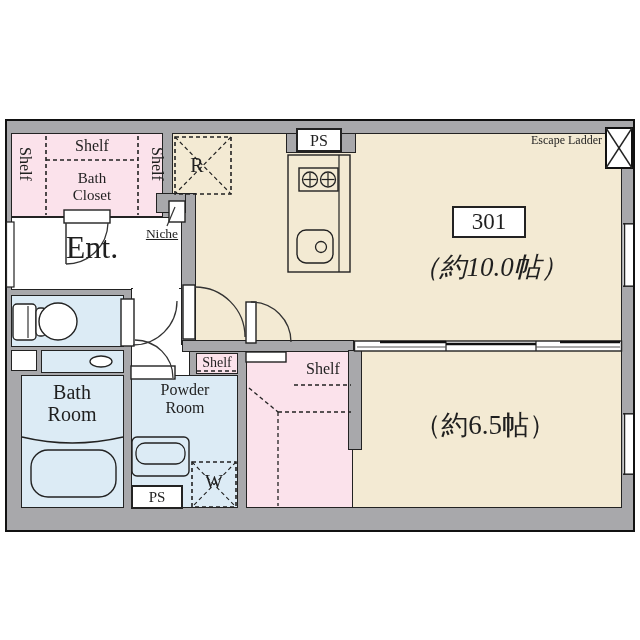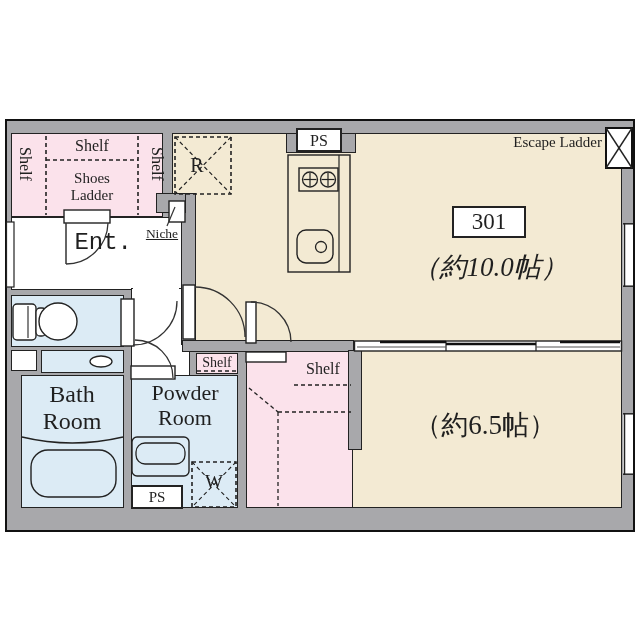--- a/index.html
+++ b/index.html
@@ -166,47 +166,47 @@
 
     <g>
       <line x1="197" y1="371" x2="237" y2="371" stroke="#222" stroke-width="1.5" stroke-dasharray="4 3"></line>
       <line x1="294" y1="385" x2="351" y2="385" stroke="#222" stroke-width="1.5" stroke-dasharray="4 3"></line>
       <line x1="249" y1="388" x2="278" y2="412" stroke="#222" stroke-width="1.3" stroke-dasharray="4 3"></line>
       <line x1="278" y1="412" x2="278" y2="506" stroke="#222" stroke-width="1.3" stroke-dasharray="4 3"></line>
       <line x1="278" y1="412" x2="351" y2="412" stroke="#222" stroke-width="1.3" stroke-dasharray="4 3"></line>
     </g>
   </svg>
 
-  <div class="lbl" style="left:430px;top:134px;width:172px;font-size:15px;text-align:right;">Escape Ladder</div>
+  <div class="lbl" style="left:430px;top:134px;width:172px;font-size:12px;text-align:right;">Escape Ladder</div>
 
   <div class="boxlbl" style="left:452px;top:206px;width:74px;height:32px;font-size:23px;line-height:28px;">301</div>
 
   <div class="lbl" style="left:385px;top:252px;width:210px;font-size:27px;font-style:italic;">（約10.0帖）</div>
 
   <div class="lbl" style="left:390px;top:410px;width:190px;font-size:27px;">（約6.5帖）</div>
 
   <div class="boxlbl" style="left:296px;top:128px;width:46px;height:24px;font-size:16px;line-height:21px;">PS</div>
 
   <div class="boxlbl" style="left:131px;top:485px;width:52px;height:24px;font-size:15px;line-height:21px;">PS</div>
 
   <div class="lbl" style="left:45px;top:137px;width:94px;font-size:16px;">Shelf</div>
   <div class="vshelf" style="left:34px;top:147px;font-size:16px;">Shelf</div>
   <div class="vshelf" style="left:166px;top:147px;font-size:16px;">Shelf</div>
 
-  <div class="lbl" style="left:57px;top:170px;width:70px;font-size:15px;">Shoes Ladder</div>
-
-  <div class="lbl" style="left:52px;top:230px;width:80px;font-size:24px;text-align:right;font-family:Liberation Mono, monospace;">Ent.</div>
+  <div class="lbl" style="left:57px;top:170px;width:70px;font-size:15px;">Bath Closet</div>
+
+  <div class="lbl" style="left:52px;top:230px;width:80px;font-size:32px;text-align:center;">Ent.</div>
 
   <div class="lbl" style="left:138px;top:226px;width:48px;font-size:13.5px;text-decoration:underline;">Niche</div>
 
   <div class="lbl" style="left:177px;top:154px;width:40px;font-size:20px;">R</div>
 
-  <div class="lbl" style="left:37px;top:381px;width:70px;font-size:24px;">Bath Room</div>
-
-  <div class="lbl" style="left:146px;top:381px;width:78px;font-size:22px;">Powder Room</div>
+  <div class="lbl" style="left:37px;top:381px;width:70px;font-size:20px;">Bath Room</div>
+
+  <div class="lbl" style="left:146px;top:381px;width:78px;font-size:16px;">Powder Room</div>
 
   <div class="lbl" style="left:192px;top:471px;width:44px;font-size:19px;">W</div>
 
   <div class="lbl" style="left:196px;top:355px;width:42px;font-size:14px;">Shelf</div>
 
   <div class="lbl" style="left:294px;top:360px;width:58px;font-size:16px;">Shelf</div>
 
 
 </div>
 

